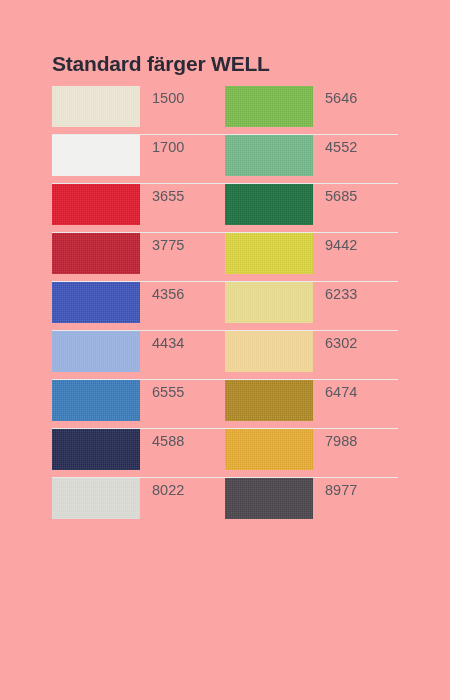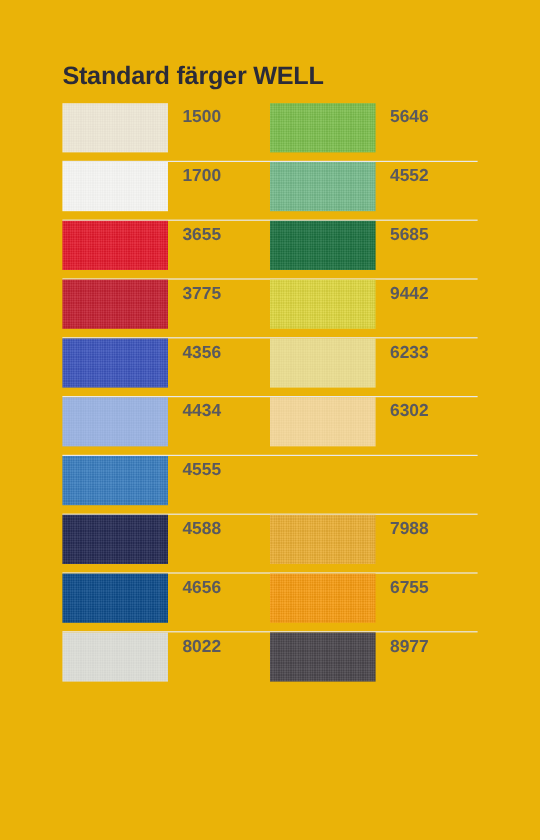--- a/index.html
+++ b/index.html
@@ -10,21 +10,21 @@
     width: 450px;
     height: 700px;
     background: #ffffff;
     font-family: "Liberation Sans", sans-serif;
     overflow: hidden;
   }
   .page {
     position: relative;
     width: 450px;
     height: 700px;
-    background: #eab308;
+    background: #fca5a5;
     box-sizing: border-box;
     padding-left: 20px;
   }
   .page-title {
     position: absolute;
     left: 52px;
     top: 52px;
     font-size: 21px;
     font-weight: bold;
     color: #2b2b38;
@@ -47,21 +47,20 @@
   }
   .row.last {
     border-bottom: none;
   }
   .cell {
     display: flex;
     flex-direction: row;
     align-items: flex-start;
     width: 173px;
     box-sizing: border-box;
-    font-weight: bold;
   }
   .chip {
     width: 88px;
     height: 41px;
     flex: none;
     display: block;
     position: relative;
     overflow: hidden;
   }
   
@@ -157,45 +156,39 @@
       </div>
       <div class="cell">
         <span class="chip pale" style="background-color: rgb(243, 215, 155);"></span>
         <span class="code">6302</span>
       </div>
     </div>
 
     <div class="row">
       <div class="cell">
         <span class="chip" style="background-color: rgb(58, 125, 190);"></span>
-        <span class="code">4555</span>
+        <span class="code">6555</span>
+      </div>
+      <div class="cell">
+        <span class="chip" style="background-color: rgb(176, 138, 38);"></span>
+        <span class="code">6474</span>
       </div>
     </div>
 
     <div class="row">
       <div class="cell">
         <span class="chip" style="background-color: rgb(37, 42, 83);"></span>
         <span class="code">4588</span>
       </div>
       <div class="cell">
         <span class="chip" style="background-color: rgb(233, 174, 53);"></span>
         <span class="code">7988</span>
       </div>
     </div>
 
-    <div class="row">
-      <div class="cell">
-        <span class="chip" style="background-color: rgb(14, 76, 138);"></span>
-        <span class="code">4656</span>
-      </div>
-      <div class="cell">
-        <span class="chip" style="background-color: rgb(245, 155, 18);"></span>
-        <span class="code">6755</span>
-      </div>
-    </div>
 
 
     <div class="row last">
       <div class="cell">
         <span class="chip pale" style="background-color: rgb(220, 221, 215);"></span>
         <span class="code">8022</span>
       </div>
       <div class="cell">
         <span class="chip" style="background-color: rgb(74, 70, 76);"></span>
         <span class="code">8977</span>

